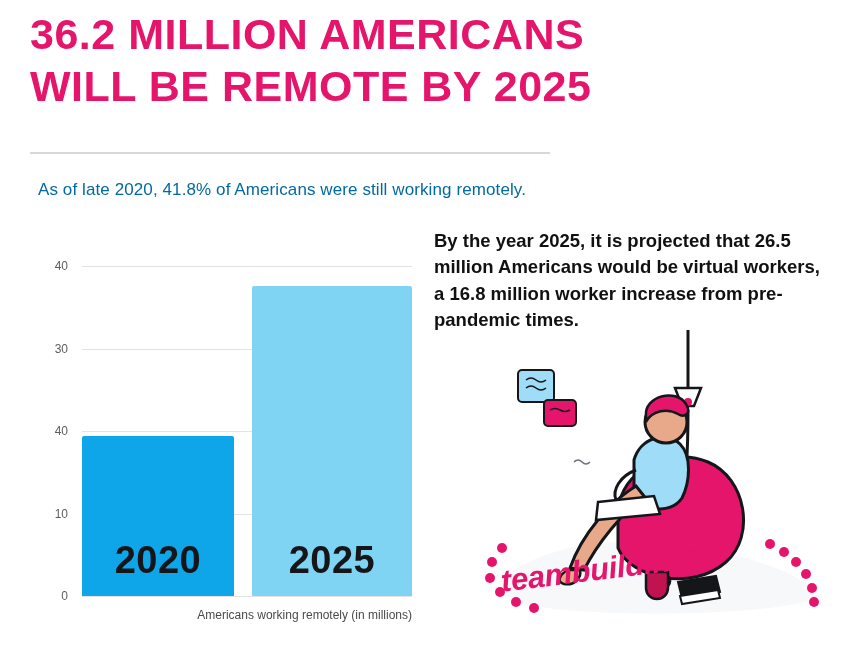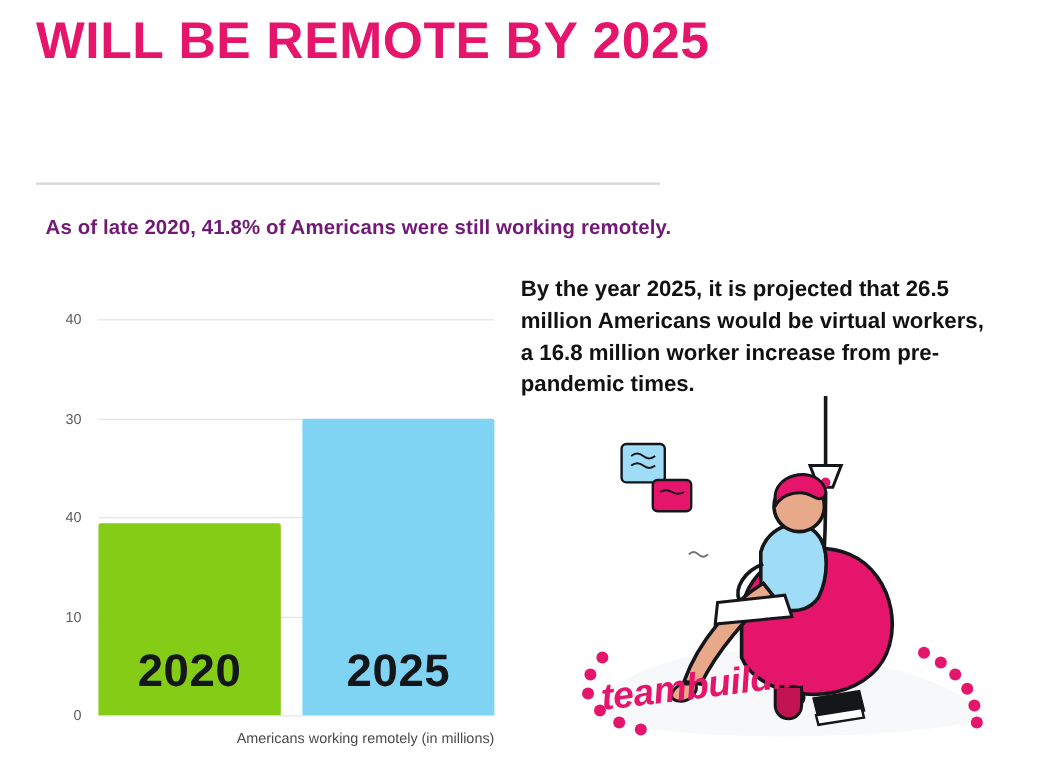--- a/index.html
+++ b/index.html
@@ -45,23 +45,23 @@
     width: 520px;
     height: 2px;
     background: #d8d8d8;
   }
 
   .subhead {
     position: absolute;
     left: 38px;
     top: 180px;
     width: 700px;
-    color: #701a75;
+    color: #0369a1;
     font-size: 17px;
-    font-weight: bold;
+    font-weight: normal;
     letter-spacing: 0.1px;
   }
 
   
   .chart {
     position: absolute;
     left: 24px;
     top: 252px;
     width: 390px;
     height: 375px;
@@ -161,20 +161,21 @@
     vertical-align: super;
     font-style: normal;
   }
 </style>
 </head>
 <body>
 
 <div class="page">
 
   <div class="headline">
+    <span class="headline-line">36.2 MILLION AMERICANS</span>
     <span class="headline-line">WILL BE REMOTE BY 2025</span>
   </div>
 
   <div class="rule"></div>
 
   <div class="subhead">As of late 2020, 41.8% of Americans were still working remotely.</div>
 
   <div class="chart">
 
     <div class="plot">
@@ -187,24 +188,24 @@
 
       <div class="gridline" style="top:165px;"></div>
       <div class="axis-label" style="top:165px;">40</div>
 
       <div class="gridline" style="top:247.5px;"></div>
       <div class="axis-label" style="top:247.5px;">10</div>
 
       <div class="gridline" style="top:330px;"></div>
       <div class="axis-label" style="top:330px;">0</div>
 
-      <div class="bar bar-2020" style="height: 160.05px; background: #84cc16;">
+      <div class="bar bar-2020" style="height: 160.05px; background: #0ea5e9;">
         <div class="bar-label">2020</div>
       </div>
-      <div class="bar bar-2025" style="height: 247px; background: rgb(127, 212, 244);">
+      <div class="bar bar-2025" style="height: 310px; background: rgb(127, 212, 244);">
         <div class="bar-label">2025</div>
       </div>
     </div>
 
     <div class="axis-caption">Americans working remotely (in millions)</div>
   </div>
 
   <div class="body-copy">By the year 2025, it is projected that 26.5 million Americans would be virtual workers, a 16.8 million worker increase from pre-pandemic times.</div>
 
   <div class="illustration">

